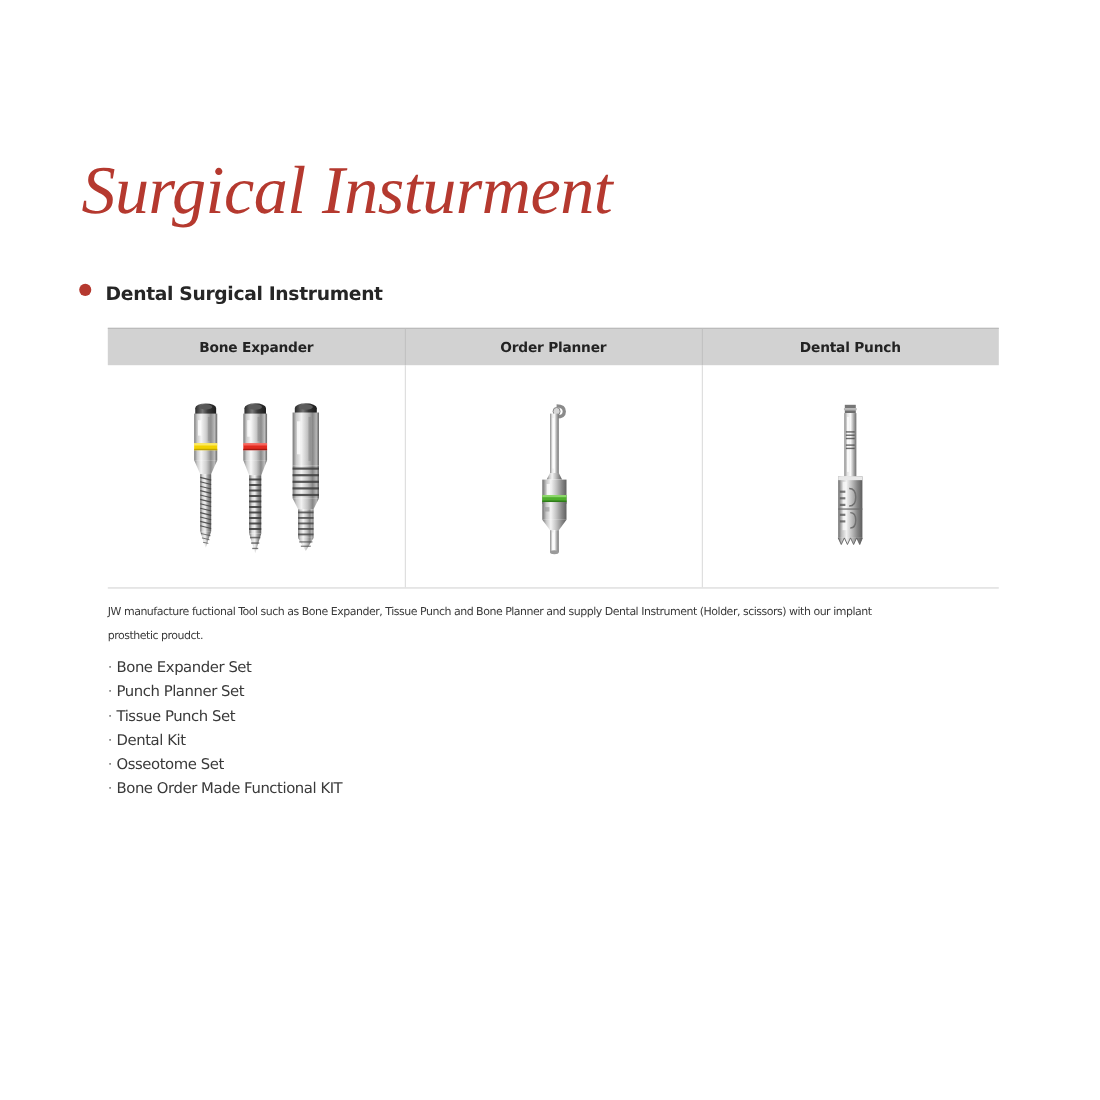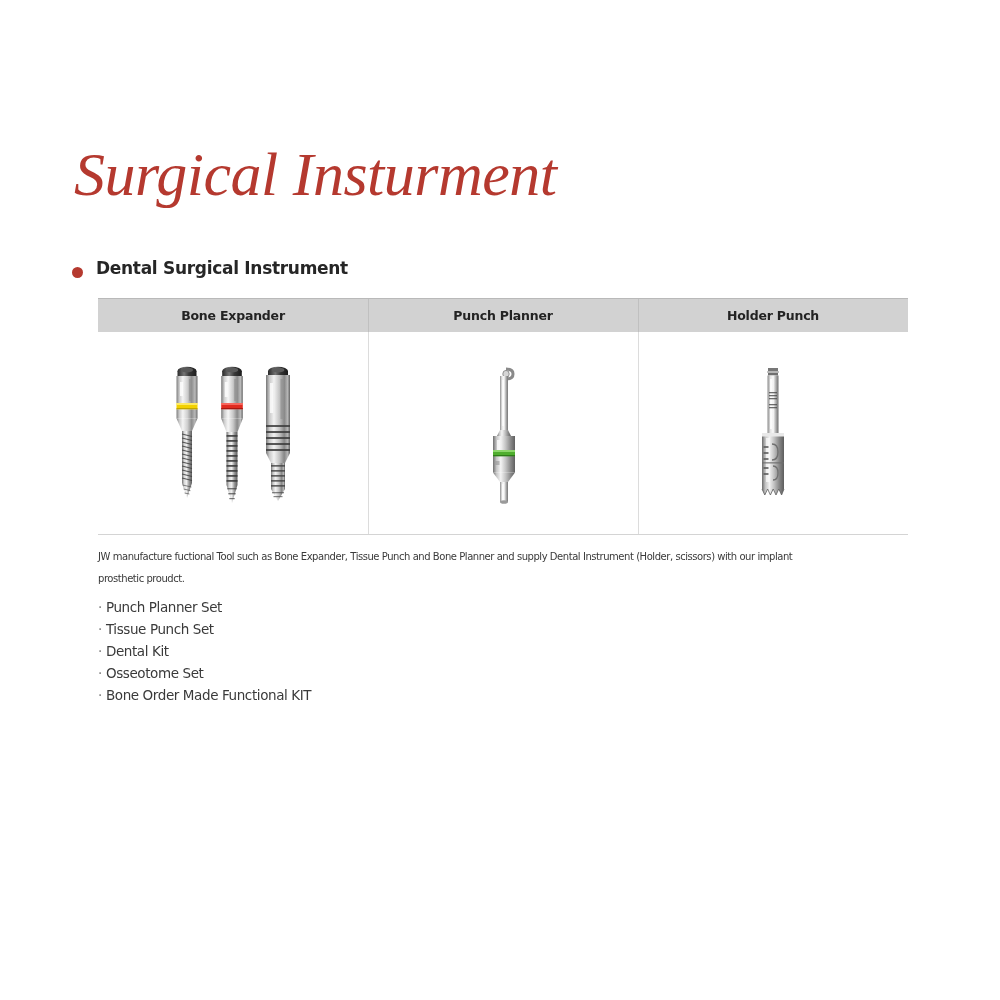--- a/index.html
+++ b/index.html
@@ -30,21 +30,21 @@
     white-space: nowrap;
     line-height: 1;
   }
 
   
   .section-head {
     position: absolute;
     left: 72px;
     top: 258px;
     display: flex;
-    align-items: flex-end;
+    align-items: flex-start;
     gap: 13px;
   }
   .section-bullet {
     width: 11px;
     height: 11px;
     border-radius: 50%;
     background: #b5392f;
     flex: 0 0 auto;
   }
   .section-title {
@@ -161,24 +161,24 @@
   <span class="section-title">Dental Surgical Instrument</span>
 </div>
 
 <div class="spec-table">
 
   <div class="table-head">
     <div class="th">
       <span>Bone Expander</span>
     </div>
     <div class="th">
-      <span>Punch Planner</span>
+      <span>Order Planner</span>
     </div>
     <div class="th">
-      <span>Holder Punch</span>
+      <span>Dental Punch</span>
     </div>
   </div>
 
   <div class="table-body">
 
     <div class="td">
       <div class="cell-img">
 
         <svg width="34" height="136" viewBox="0 0 34 136">
           <defs>
@@ -464,20 +464,23 @@
       </div>
     </div>
 
   </div>
 </div>
 
 <div class="body-copy">JW manufacture fuctional Tool such as Bone Expander, Tissue Punch and Bone Planner and supply Dental Instrument (Holder, scissors) with our implant prosthetic proudct.</div>
 
 <div class="feature-list">
   <div>
+    <span class="dot">·</span><span>Bone Expander Set</span>
+  </div>
+  <div>
     <span class="dot">·</span><span>Punch Planner Set</span>
   </div>
   <div>
     <span class="dot">·</span><span>Tissue Punch Set</span>
   </div>
   <div>
     <span class="dot">·</span><span>Dental Kit</span>
   </div>
   <div>
     <span class="dot">·</span><span>Osseotome Set</span>

